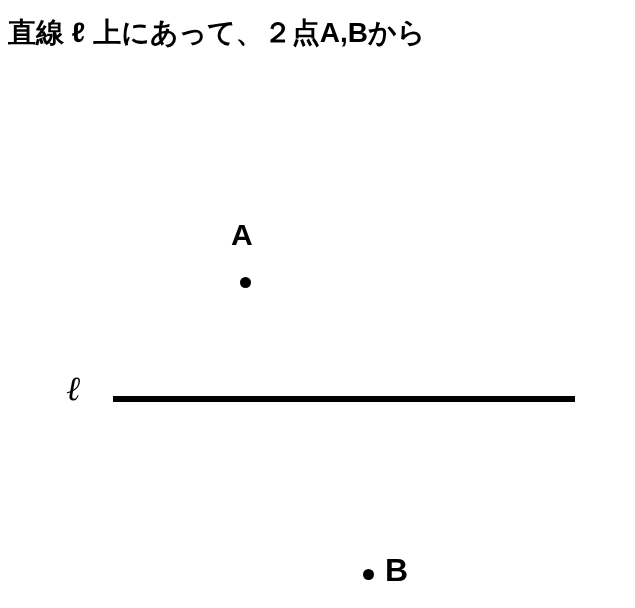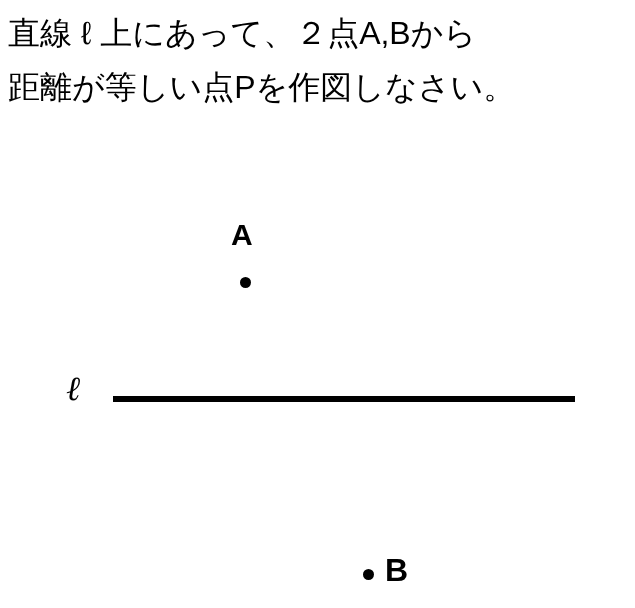--- a/index.html
+++ b/index.html
@@ -16,25 +16,26 @@
     color: #000000;
   }
 
   #problem-text {
     position: absolute;
     left: 8px;
     top: 6px;
     width: 620px;
   }
   .text-line {
-    font-size: 32px;
+    font-size: 28px;
     line-height: 54px;
     letter-spacing: 0px;
     white-space: pre;
     color: #000000;
+    font-weight: bold;
   }
 
   #figure {
     position: absolute;
     left: 0;
     top: 170px;
     width: 635px;
     height: 438px;
   }
 
@@ -96,21 +97,20 @@
     font-size: 32px;
     font-weight: bold;
     line-height: 32px;
   }
 </style>
 </head>
 <body>
 
 <div id="problem-text">
   <div class="text-line">直線 ℓ 上にあって、２点A,Bから</div>
-  <div class="text-line">距離が等しい点Pを作図しなさい。</div>
 </div>
 
 <div id="figure">
 
   <div id="label-a">A</div>
   <div id="point-a"></div>
 
   <div id="label-l">ℓ</div>
   <div id="line-l"></div>
 

